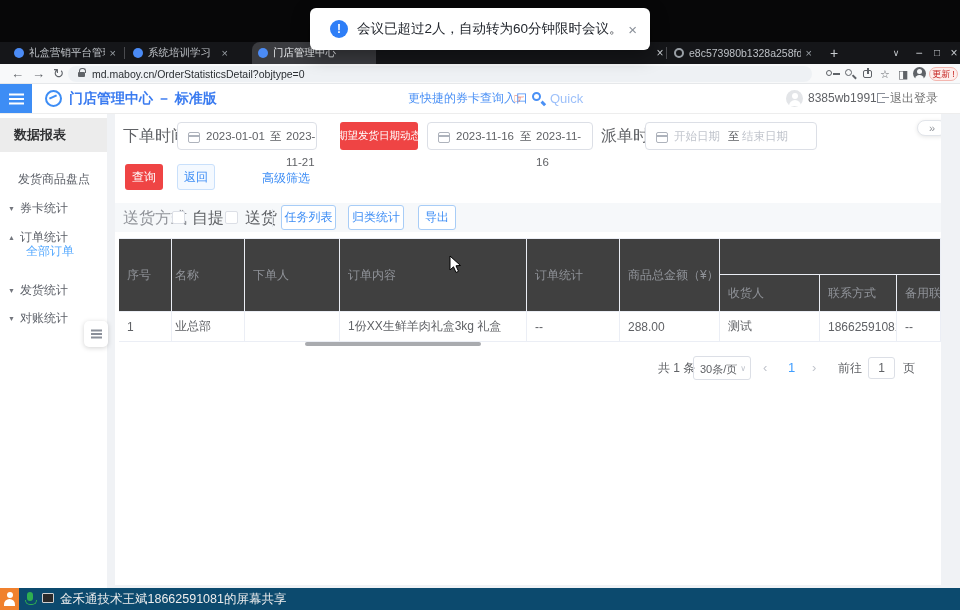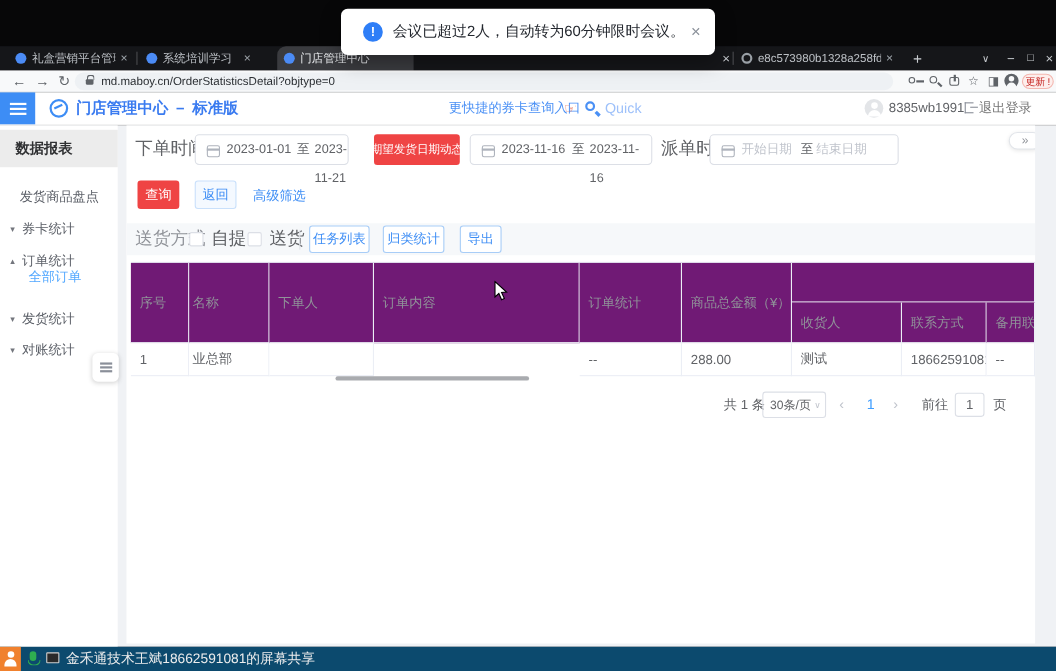--- a/index.html
+++ b/index.html
@@ -105,32 +105,32 @@
   .ph { color:#c0c4cc; }
   .btn-primary { position:absolute; background:#ef4444; color:#fff; border-radius:3px;
                  display:flex; align-items:center; justify-content:center; overflow:hidden; white-space:nowrap; }
   .btn-plain { position:absolute; background:#f4f9ff; color:#3d8df5; border:1px solid #c9e0fb;
                border-radius:3px; display:flex; align-items:center; justify-content:center; font-size:12px; }
   .btn-outline { position:absolute; background:#fff; color:#3d8df5; border:1px solid #a8cdf7;
                  border-radius:3px; display:flex; align-items:center; justify-content:center; font-size:12px; }
   #expand-pill { left:802px; top:6px; width:30px; height:16px; background:#fff; border:1px solid #e2e5ea;
                  border-radius:9px; box-shadow:0 1px 4px rgba(0,0,0,.10); text-align:center;
                  line-height:14px; font-size:11px; color:#909399; }
-  #adv-link { position:absolute; font-size:12px; color:#3d8df5; }
+  #adv-link { position:absolute; font-size:12px; color:#3d8df5;margin-left:32px; }
   .band { position:absolute; left:0; top:89px; width:826px; height:29px; background:#f6f8fa; }
   .cb { position:absolute; width:13px; height:13px; border:1px solid #dcdfe6; border-radius:2px; background:#fff; }
   .vdiv { position:absolute; width:1px; height:18px; background:#e2e5ea; }
 
   
   #tablewrap { position:absolute; left:4px; top:124px; width:822px; height:103px;
                border-top:1px solid #ebeef5; }
   .cell { position:absolute; border-right:1px solid #ebeef5; border-bottom:1px solid #ebeef5;
           font-size:12px; display:flex; align-items:center; padding-left:8px; overflow:hidden;
           white-space:nowrap; }
-  .th { background:#701a75; color:#909399; }
+  .th { background:#404040; color:#909399; }
   .td { background:#fff; color:#606266; }
   .clipL { margin-left:-5px; }
   #hscroll { position:absolute; left:190px; top:228px; width:176px; height:4px;
              background:#a9abaf; border-radius:2px; }
 
   
   .pg { position:absolute; top:242px; height:24px; line-height:24px; font-size:12px; color:#606266; }
   #pgsize { left:578px; width:58px; border:1px solid #dcdfe6; border-radius:3px; font-size:11px;
             padding-left:6px; color:#606266; }
   #pgsize .chev { position:absolute; right:4px; top:0; font-size:8px; color:#c0c4cc; }
@@ -325,20 +325,21 @@
       <div class="cell th" style="left:601px;top:0;width:221px;height:36px"></div>
       <div class="cell th" style="left:601px;top:36px;width:100px;height:37px">收货人</div>
       <div class="cell th" style="left:701px;top:36px;width:77px;height:37px">联系方式</div>
       <div class="cell th" style="left:778px;top:36px;width:44px;height:37px">备用联系方式</div>
 
       <div class="cell td" style="left:0;top:73px;width:53px;height:30px">1</div>
       <div class="cell td" style="left:53px;top:73px;width:73px;height:30px">
           <span class="clipL">业总部</span>
         </div>
       <div class="cell td" style="left:126px;top:73px;width:95px;height:30px"></div>
+      <div class="cell td" style="left:221px;top:73px;width:187px;height:30px">1份XX生鲜羊肉礼盒3kg 礼盒</div>
       <div class="cell td" style="left:408px;top:73px;width:93px;height:30px">--</div>
       <div class="cell td" style="left:501px;top:73px;width:100px;height:30px">288.00</div>
       <div class="cell td" style="left:601px;top:73px;width:100px;height:30px">测试</div>
       <div class="cell td" style="left:701px;top:73px;width:77px;height:30px">18662591081</div>
       <div class="cell td" style="left:778px;top:73px;width:44px;height:30px">--</div>
     </div>
     <div id="hscroll"></div>
 
     <span class="pg" style="left:543px">共 1 条</span>
     <div class="pg" id="pgsize">

